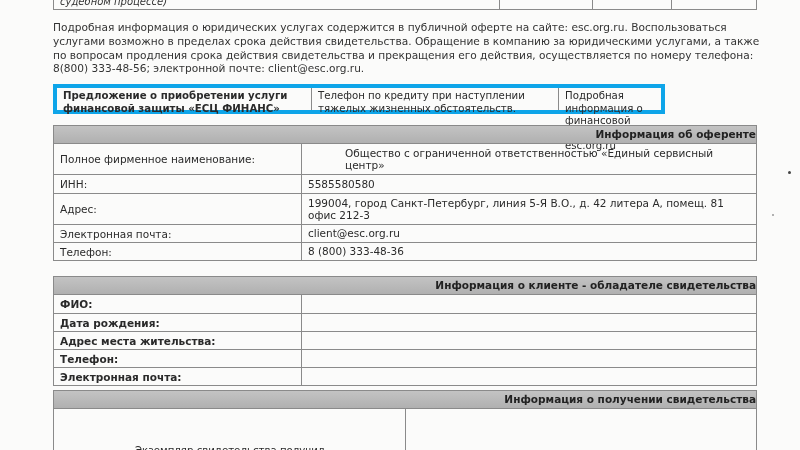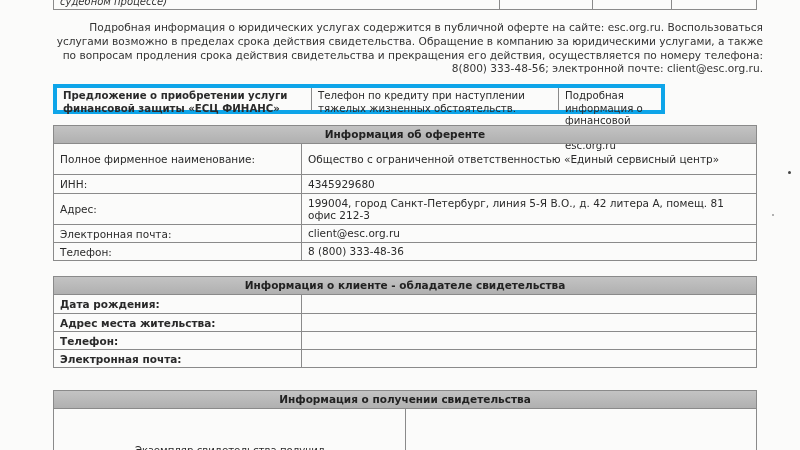--- a/index.html
+++ b/index.html
@@ -14,35 +14,35 @@
     .cell-border { border: 1px solid #8a8a8a; box-sizing: border-box; }
 
     
     #top-table { left: 53px; top: -14px; width: 704px; height: 24px; }
     #top-table .tc { position: absolute; top: 0; height: 100%; border-right: 1px solid #8a8a8a; box-sizing: border-box; }
     #top-table .txt { position: absolute; left: 6px; bottom: 2px; font-size: 10px; font-style: italic; color: #333; white-space: nowrap; }
 
     
     #info-paragraph {
       left: 53px; top: 21px; width: 710px;
-      font-size: 10.6px; line-height: 13.8px; color: #333; text-align: right;
+      font-size: 10.6px; line-height: 13.8px; color: #333;
     }
 
     
     #product-row { left: 53px; top: 84px; width: 612px; height: 30px; display: flex; border: 4px solid #0ea5e9; box-sizing: border-box; }
     #product-row .pc { box-sizing: border-box; padding: 2px 6px; font-size: 10.2px; line-height: 12.5px; }
     #product-row .pc + .pc { border-left: 1px solid #8a8a8a; }
     .bold { font-weight: bold; }
 
     
     .section { left: 53px; width: 704px; border: 1px solid #8a8a8a; box-sizing: border-box; }
     .sec-header {
       background: #b8b8b8;
       background-image: linear-gradient(180deg, #c3c3c3, #b0b0b0);
-      text-align: center; font-weight: bold; font-size: 10.5px;
+      text-align: right; font-weight: bold; font-size: 10.5px;
       height: 17px; line-height: 17px; border-bottom: 1px solid #8a8a8a; color: #222;
     }
     .row { display: flex; border-top: 1px solid #8a8a8a; box-sizing: border-box; }
     .row:first-of-type { border-top: none; }
     .row .lbl { width: 248px; padding: 0 6px; border-right: 1px solid #8a8a8a; box-sizing: border-box; font-size: 10.5px; display: flex; align-items: center; }
     .row .val { flex: 1; padding: 0 6px; box-sizing: border-box; font-size: 10.5px; display: flex; align-items: center; line-height: 12.5px; }
 
     #offeror-section { top: 125px; }
     #client-section { top: 276px; }
     #client-section .lbl { font-weight: bold; }
@@ -69,46 +69,50 @@
 
 <div id="product-row" class="abs">
   <div class="pc bold" style="width:254px;">Предложение о приобретении услуги финансовой защиты «ЕСЦ ФИНАНС»</div>
   <div class="pc" style="width:247px;">Телефон по кредиту при наступлении тяжелых жизненных обстоятельств.</div>
   <div class="pc" style="flex:1;">Подробная информация о финансовой защите: esc.org.ru</div>
 </div>
 
 <div id="offeror-section" class="abs section">
   <div class="sec-header">Информация об оференте</div>
   <div>
-    <div class="row" style="height:30px;border-top:none;">
+    <div class="row" style="height:30px;border-top:none;gap:37px;">
       <div class="lbl">Полное фирменное наименование:</div>
       <div class="val">Общество с ограниченной ответственностью «Единый сервисный центр»</div>
     </div>
     <div class="row" style="height:19px;text-align:center;">
       <div class="lbl">ИНН:</div>
-      <div class="val">4345929680</div>
+      <div class="val">5585580580</div>
     </div>
     <div class="row" style="height:31px;justify-content:flex-end;">
       <div class="lbl">Адрес:</div>
       <div class="val">199004, город Санкт-Петербург, линия 5-Я В.О., д. 42 литера А, помещ. 81 офис 212-3</div>
     </div>
     <div class="row" style="height:18px;">
       <div class="lbl">Электронная почта:</div>
       <div class="val">client@esc.org.ru</div>
     </div>
     <div class="row" style="height:18px;">
       <div class="lbl">Телефон:</div>
       <div class="val">8 (800) 333-48-36</div>
     </div>
   </div>
 </div>
 
 <div id="client-section" class="abs section">
   <div class="sec-header">Информация о клиенте - обладателе свидетельства</div>
   <div>
+    <div class="row" style="height:18px;border-top:none;">
+      <div class="lbl">ФИО:</div>
+      <div class="val"></div>
+    </div>
     <div class="row" style="height:18px;">
       <div class="lbl">Дата рождения:</div>
       <div class="val"></div>
     </div>
     <div class="row" style="height:18px;">
       <div class="lbl">Адрес места жительства:</div>
       <div class="val"></div>
     </div>
     <div class="row" style="height:18px;">
       <div class="lbl">Телефон:</div>

